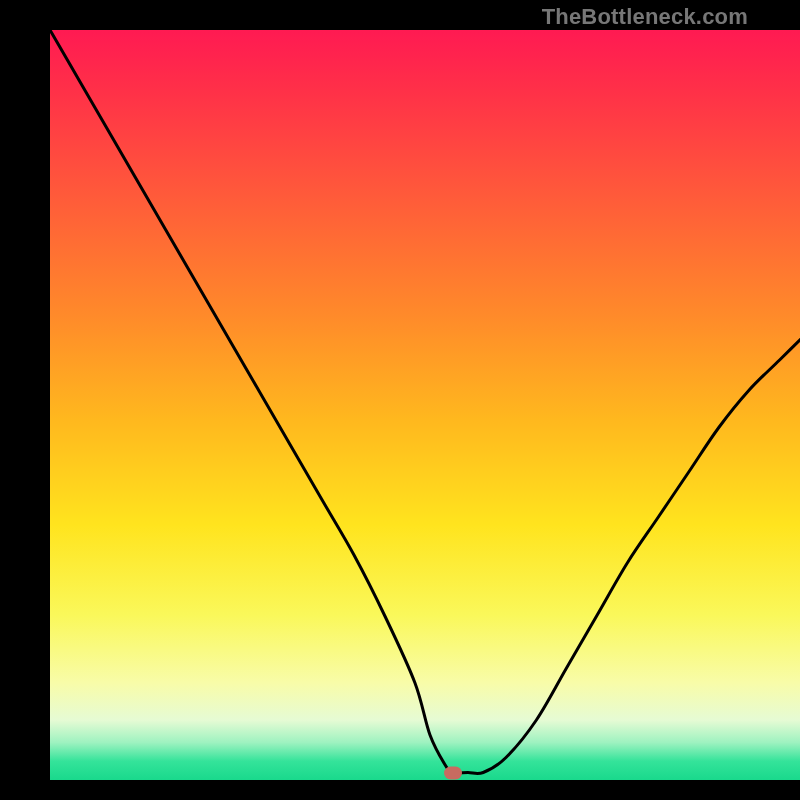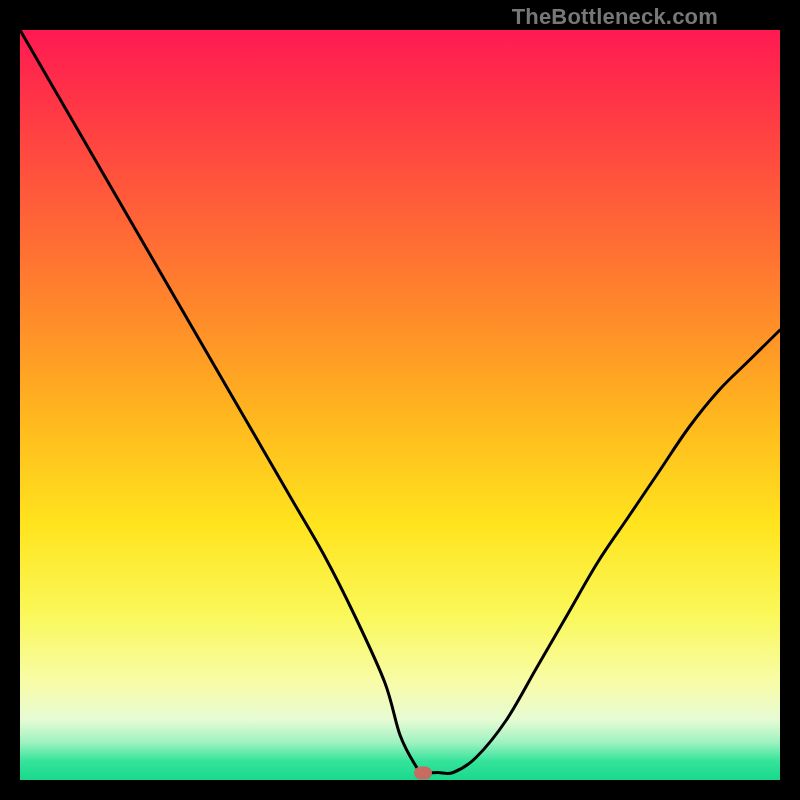--- a/index.html
+++ b/index.html
@@ -9,20 +9,21 @@
     height: 800px;
     background: #000;
     font-family: Arial, Helvetica, sans-serif;
     overflow: hidden;
   }
   .stage {
     position: relative;
     width: 728px;
     height: 800px;
     background: #000;
+    margin-left: 30px;
   }
   .watermark {
     position: absolute;
     top: 4px;
     right: 10px;
     color: #777;
     font-size: 22px;
     font-weight: 600;
     letter-spacing: 0.2px;
     user-select: none;

